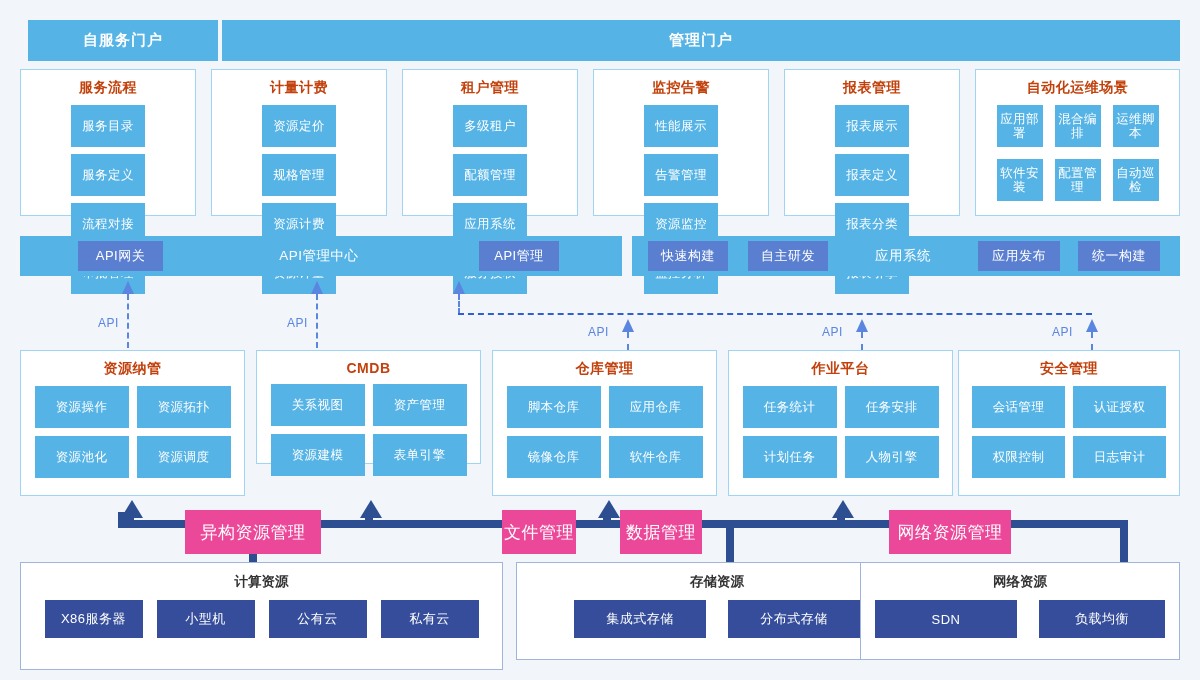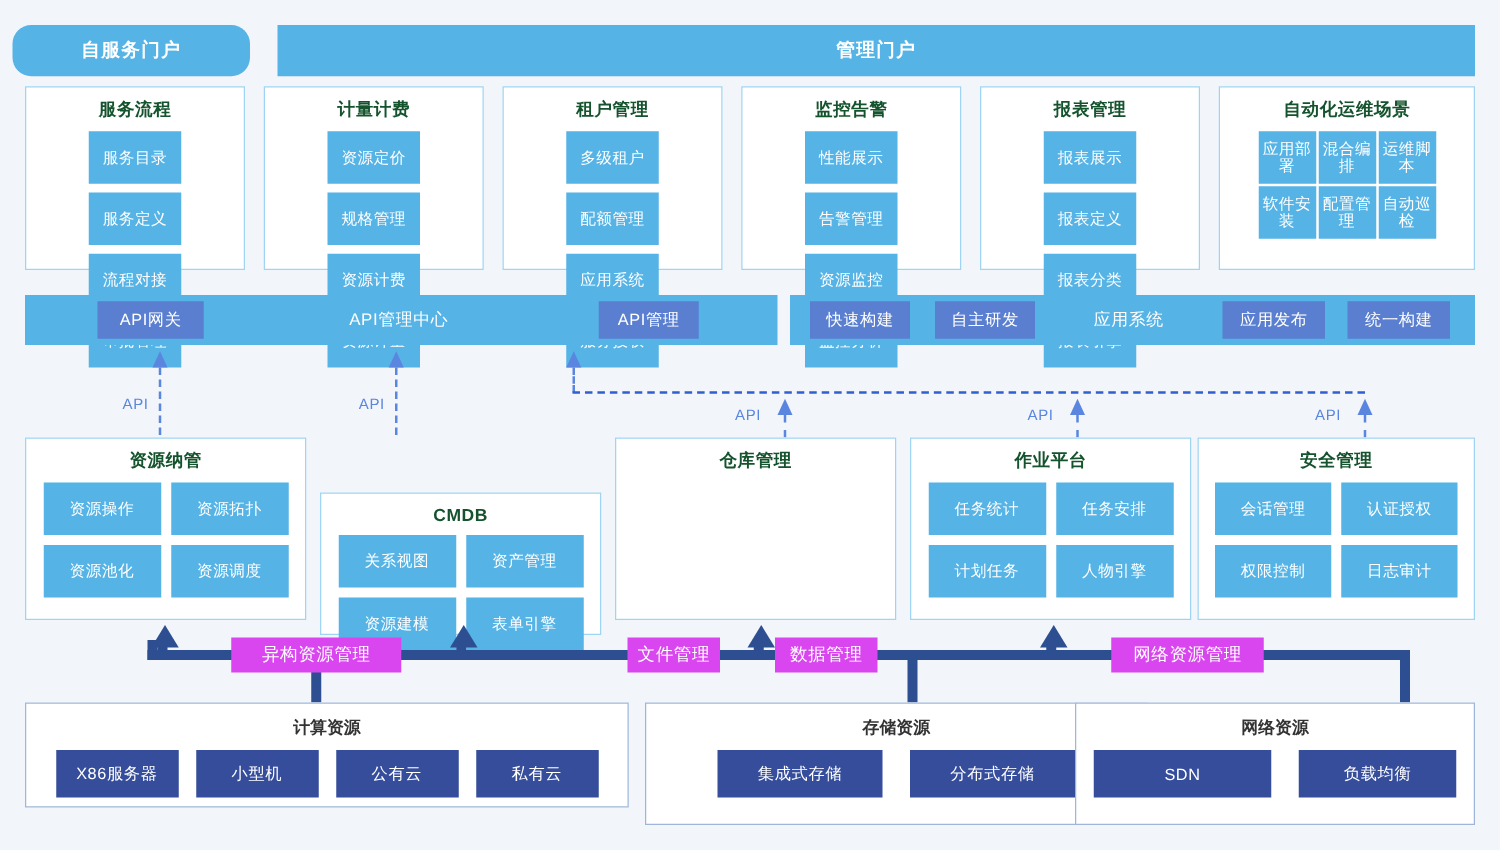--- a/index.html
+++ b/index.html
@@ -17,21 +17,21 @@
     position:absolute;background:#55b3e6;color:#fff;
     display:flex;align-items:center;justify-content:center;
     font-size:15px;font-weight:bold;letter-spacing:1px;
   }
   .panel{
     position:absolute;background:#ffffff;
     border:1px solid #9fd4f2;
     box-sizing:border-box;
   }
   .panel-title{
-    text-align:center;font-size:14px;color:#14532d;font-weight:bold;
+    text-align:center;font-size:14px;color:#c2410c;font-weight:bold;
     margin-top:9px;margin-bottom:8px;letter-spacing:.5px;
   }
   .chip-grid{
     display:flex;flex-wrap:wrap;justify-content:center;
     gap:7px;padding:0 10px;
   }
   .chip{
     background:#55b3e6;color:#fff;font-size:12.5px;
     display:flex;align-items:center;justify-content:center;
     text-align:center;line-height:1.15;box-sizing:border-box;
@@ -73,22 +73,22 @@
   }
 
   
   .bus{position:absolute;background:#2d4f92;}
   .bus-arrow{
     position:absolute;width:0;height:0;
     border-left:11px solid transparent;border-right:11px solid transparent;
     border-bottom:18px solid #2d4f92;
   }
   .bus-tag{
-    position:absolute;background:#d946ef;color:#fff;font-size:14px;
-    height:28px;display:flex;align-items:center;justify-content:center;
+    position:absolute;background:#ec4899;color:#fff;font-size:17px;
+    height:44px;display:flex;align-items:center;justify-content:center;
     letter-spacing:.5px;
   }
 
   
   .infra-panel{
     position:absolute;background:#fff;border:1px solid #9fb6da;
     box-sizing:border-box;
   }
   .infra-title{
     text-align:center;font-size:13.5px;color:#333;font-weight:bold;
@@ -99,21 +99,21 @@
     background:#354d9b;color:#fff;font-size:13px;
     height:38px;display:flex;align-items:center;justify-content:center;
     letter-spacing:.5px;
   }
 </style>
 </head>
 <body>
 
 <div class="stage">
 
-  <div class="portal-bar" style="left:10px;top:20px;width:190px;height:41px;border-radius:15px;">
+  <div class="portal-bar" style="left:28px;top:20px;width:190px;height:41px;">
     <span>自服务门户</span>
   </div>
   <div class="portal-bar" style="left:222px;top:20px;width:958px;height:41px;">
     <span>管理门户</span>
   </div>
 
   <div class="panel" style="left:20px;top:69px;width:176px;height:147px;">
     <div class="panel-title">服务流程</div>
     <div class="chip-grid">
       <div class="chip w2">服务目录</div>
@@ -158,21 +158,21 @@
     <div class="chip-grid">
       <div class="chip w2">报表展示</div>
       <div class="chip w2">报表定义</div>
       <div class="chip w2">报表分类</div>
       <div class="chip w2">报表引擎</div>
     </div>
   </div>
 
   <div class="panel" style="left:975px;top:69px;width:205px;height:147px;">
     <div class="panel-title">自动化运维场景</div>
-    <div class="chip-grid" style="gap:2px;padding:0 8px;">
+    <div class="chip-grid" style="gap:12px;padding:0 8px;">
       <div class="chip w3">应用部署</div>
       <div class="chip w3">混合编排</div>
       <div class="chip w3">运维脚本</div>
       <div class="chip w3">软件安装</div>
       <div class="chip w3">配置管理</div>
       <div class="chip w3">自动巡检</div>
     </div>
   </div>
 
   <div class="api-band" style="left:20px;top:236px;width:602px;height:40px;"></div>
@@ -230,32 +230,38 @@
   <div class="panel" style="left:20px;top:350px;width:225px;height:146px;">
     <div class="panel-title">资源纳管</div>
     <div class="chip-grid" style="gap:8px;">
       <div class="chip" style="width:94px;height:42px;">资源操作</div>
       <div class="chip" style="width:94px;height:42px;">资源拓扑</div>
       <div class="chip" style="width:94px;height:42px;">资源池化</div>
       <div class="chip" style="width:94px;height:42px;">资源调度</div>
     </div>
   </div>
 
-  <div class="panel" style="left:256px;top:350px;width:225px;height:114px;margin-top:44px;">
+  <div class="panel" style="left:256px;top:350px;width:225px;height:114px;">
     <div class="panel-title">CMDB</div>
     <div class="chip-grid" style="gap:8px;">
       <div class="chip" style="width:94px;height:42px;">关系视图</div>
       <div class="chip" style="width:94px;height:42px;">资产管理</div>
       <div class="chip" style="width:94px;height:42px;">资源建模</div>
       <div class="chip" style="width:94px;height:42px;">表单引擎</div>
     </div>
   </div>
 
   <div class="panel" style="left:492px;top:350px;width:225px;height:146px;">
     <div class="panel-title">仓库管理</div>
+    <div class="chip-grid" style="gap:8px;">
+      <div class="chip" style="width:94px;height:42px;">脚本仓库</div>
+      <div class="chip" style="width:94px;height:42px;">应用仓库</div>
+      <div class="chip" style="width:94px;height:42px;">镜像仓库</div>
+      <div class="chip" style="width:94px;height:42px;">软件仓库</div>
+    </div>
   </div>
 
   <div class="panel" style="left:728px;top:350px;width:225px;height:146px;">
     <div class="panel-title">作业平台</div>
     <div class="chip-grid" style="gap:8px;">
       <div class="chip" style="width:94px;height:42px;">任务统计</div>
       <div class="chip" style="width:94px;height:42px;">任务安排</div>
       <div class="chip" style="width:94px;height:42px;">计划任务</div>
       <div class="chip" style="width:94px;height:42px;">人物引擎</div>
     </div>
@@ -297,21 +303,21 @@
   <div class="bus-tag" style="left:502px;top:510px;width:74px;">
     <span>文件管理</span>
   </div>
   <div class="bus-tag" style="left:620px;top:510px;width:82px;">
     <span>数据管理</span>
   </div>
   <div class="bus-tag" style="left:889px;top:510px;width:122px;">
     <span>网络资源管理</span>
   </div>
 
-  <div class="infra-panel" style="left:20px;top:562px;width:483px;height:84px;">
+  <div class="infra-panel" style="left:20px;top:562px;width:483px;height:108px;">
     <div class="infra-title">计算资源</div>
     <div class="infra-row">
       <div class="infra-chip" style="width:98px;">X86服务器</div>
       <div class="infra-chip" style="width:98px;">小型机</div>
       <div class="infra-chip" style="width:98px;">公有云</div>
       <div class="infra-chip" style="width:98px;">私有云</div>
     </div>
   </div>
 
   <div class="infra-panel" style="left:516px;top:562px;width:402px;height:98px;">

